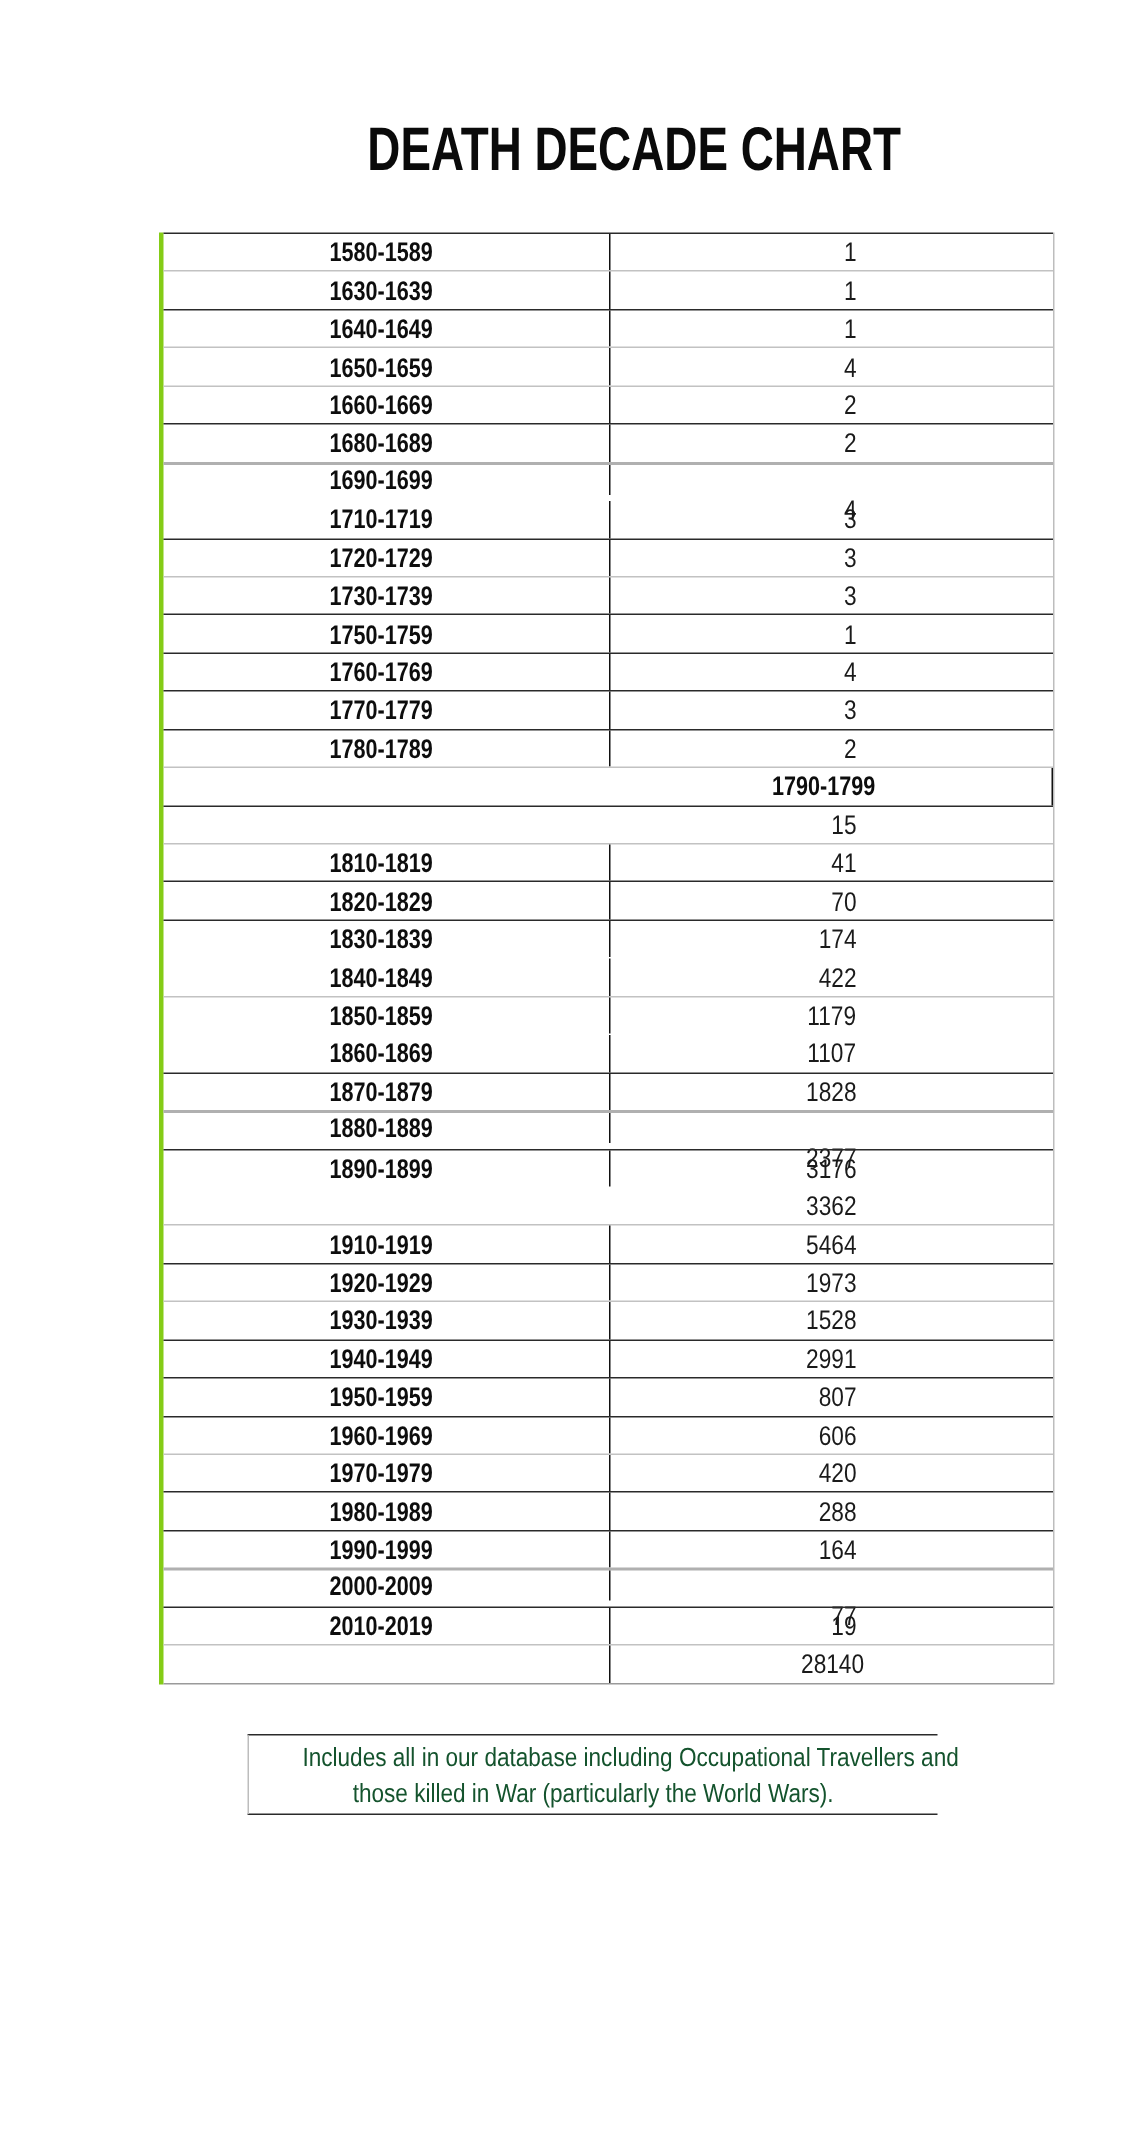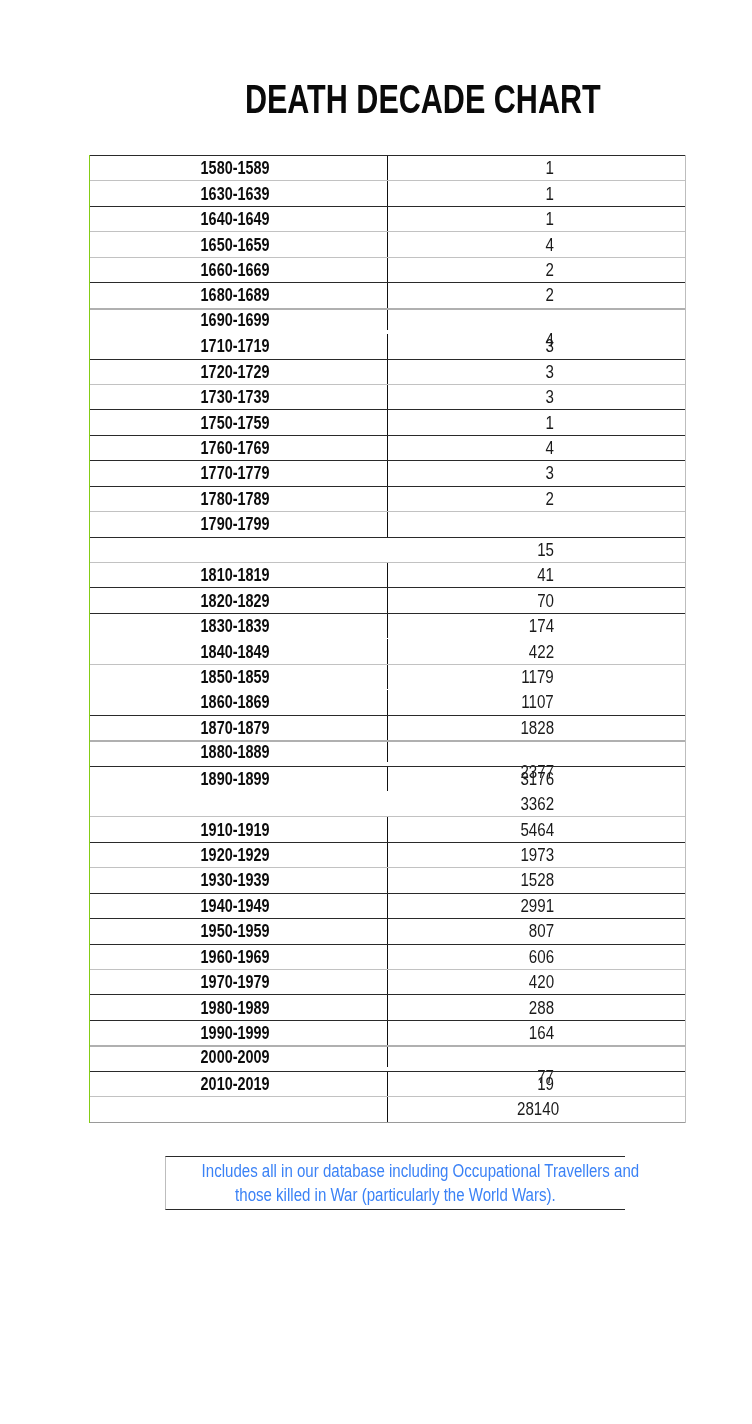--- a/index.html
+++ b/index.html
@@ -13,30 +13,30 @@
       padding-left: 47px;
     }
     .title span {
       display: inline-block;
       font-family: "Liberation Sans", sans-serif;
       font-weight: bold; font-size: 41px; line-height: 42px; color: #0a0a0a;
       transform: scaleX(0.745); transform-origin: center;
       letter-spacing: 0px;
     }
     .table {
-      position: absolute; left: 89px; top: 155px; width: 597px;
-      border-left: 1px solid #84cc16; border-right: 1px solid #bdbdbd;
+      position: absolute; left: 106px; top: 155px; width: 597px;
+      border-left: 3px solid #84cc16; border-right: 1px solid #bdbdbd;
       box-sizing: border-box;
     }
     .row {
       position: relative; height: 25.45px; box-sizing: border-box;
       display: flex;
     }
     .row.b-dark  { border-top: 1.5px solid #2a2a2a; }
-    .row.b-light { border-top: 1px solid #c2c2c2; }
+    .row.b-light { border-top: 1px solid #c2c2c2; justify-content: flex-end; }
     .row.b-thick { border-top: 2px solid #b0b0b0; flex-direction: column; }
     .row.b-none  { border-top: 1px solid transparent; }
     .cell-left {
       width: 298px; height: 100%; box-sizing: border-box;
       border-right: 1.5px solid #111;
       display: flex; align-items: center; justify-content: center;
       padding-left: 0px;
     }
     .cell-left span {
       display: inline-block; font-weight: bold; font-size: 18px; line-height: 20px;
@@ -55,21 +55,21 @@
     .row.total .cell-right { padding-right: 126px; }
     .table-bottom { border-top: 1.5px solid #9a9a9a; height: 0; }
     .note {
       position: absolute; left: 165px; top: 1156px; width: 460px; height: 54px;
       box-sizing: border-box;
       border-top: 1.5px solid #2a2a2a; border-bottom: 1.5px solid #2a2a2a;
       border-left: 1px solid #bdbdbd;
       text-align: center;
     }
     .note .line {
-      display: block; font-size: 17.5px; line-height: 24px; color: #3b82f6;
+      display: block; font-size: 17.5px; line-height: 24px; color: #14532d;
       white-space: nowrap;
     }
     .note .line span {
       display: inline-block; transform: scaleX(0.86); transform-origin: center;
     }
   </style>
 </head>
 <body>
 
 <div class="title">

